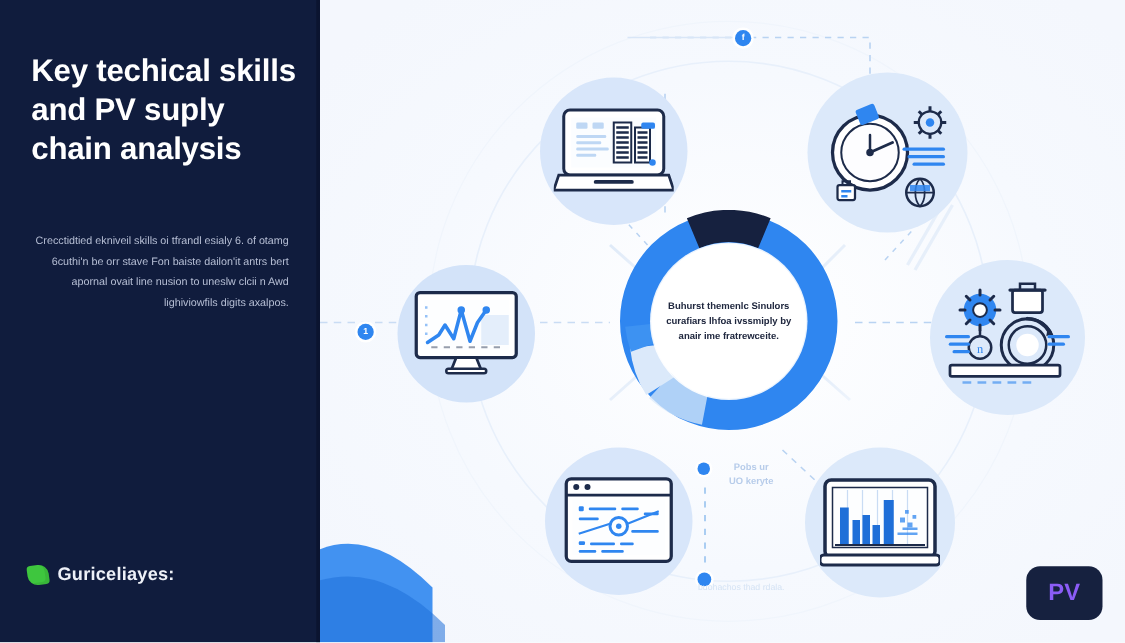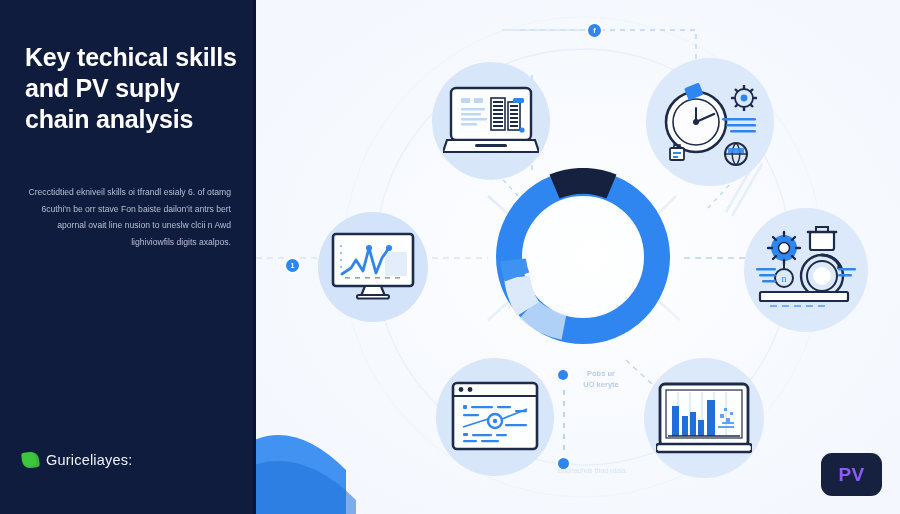--- a/index.html
+++ b/index.html
@@ -38,21 +38,21 @@
   .brandmark{
     position:absolute;left:22px;top:452px;display:flex;align-items:center;gap:7px;
   }
   .brand-logo{
     width:17px;height:16px;background:#3ec63e;
     border-radius:3px 8px 3px 8px;
     transform:rotate(-8deg);
     box-shadow:inset -3px -2px 0 rgba(0,0,0,.08);
   }
   .brand-text{
-    font-size:14.5px;font-weight:normal;color:#eef1f8;letter-spacing:.2px;
+    font-size:14.5px;font-weight:bold;color:#eef1f8;letter-spacing:.2px;
   }
 
   
   .canvas{
     position:absolute;left:256px;top:0;width:644px;height:514px;
     background:
       radial-gradient(ellipse 420px 330px at 52% 50%, #ffffff 0%, #f6f9fe 60%, #f4f7fd 100%);
     overflow:hidden;
   }
   .svg-layer{position:absolute;left:0;top:0;width:644px;height:514px;}
@@ -371,20 +371,23 @@
 
         <circle cx="89" cy="89" r="74" fill="none" stroke="#2f86f0" stroke-width="26"></circle>
 
         <path d="M 60.5 18.6 A 74 74 0 0 1 117.5 18.6" fill="none" stroke="#16213f" stroke-width="26"></path>
 
         <path d="M 34 141 A 74 74 0 0 1 23 109" fill="none" stroke="#dbe9fa" stroke-width="26"></path>
         <path d="M 34 141 A 74 74 0 0 0 70 159" fill="none" stroke="#dbe9fa" stroke-width="26" opacity=".75"></path>
 
         <path d="M 23 109 A 74 74 0 0 1 19 92" fill="none" stroke="#3d92f2" stroke-width="26"></path>
       </svg>
+      <div class="hub-center">
+        <div class="hub-text">Buhurst themenlc Sinulors curafiars lhfoa ivssmiply by anair ime fratrewceite.</div>
+      </div>
     </div>
 
     <div class="cdot" style="left:332px;top:24px;">
       <span>f</span>
     </div>
     <div class="cdot" style="left:30px;top:259px;">
       <span>1</span>
     </div>
     <div class="cdot" style="left:302px;top:370px;width:10px;height:10px;"></div>
     <div class="cdot" style="left:302px;top:458px;width:11px;height:11px;"></div>

